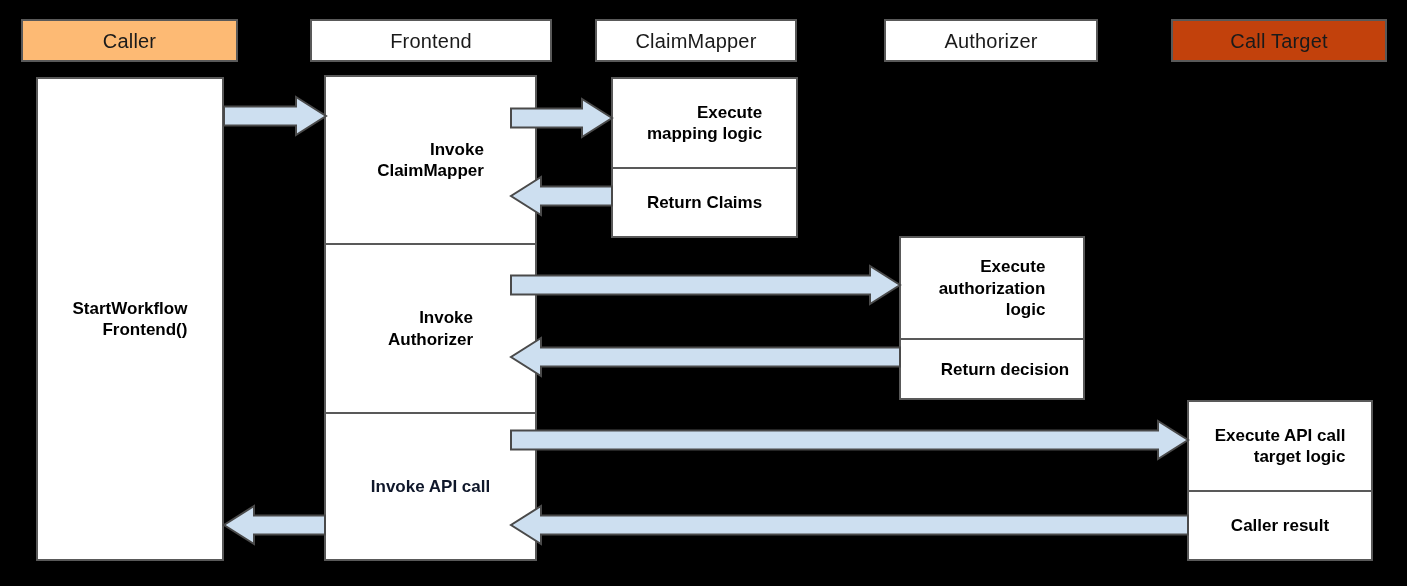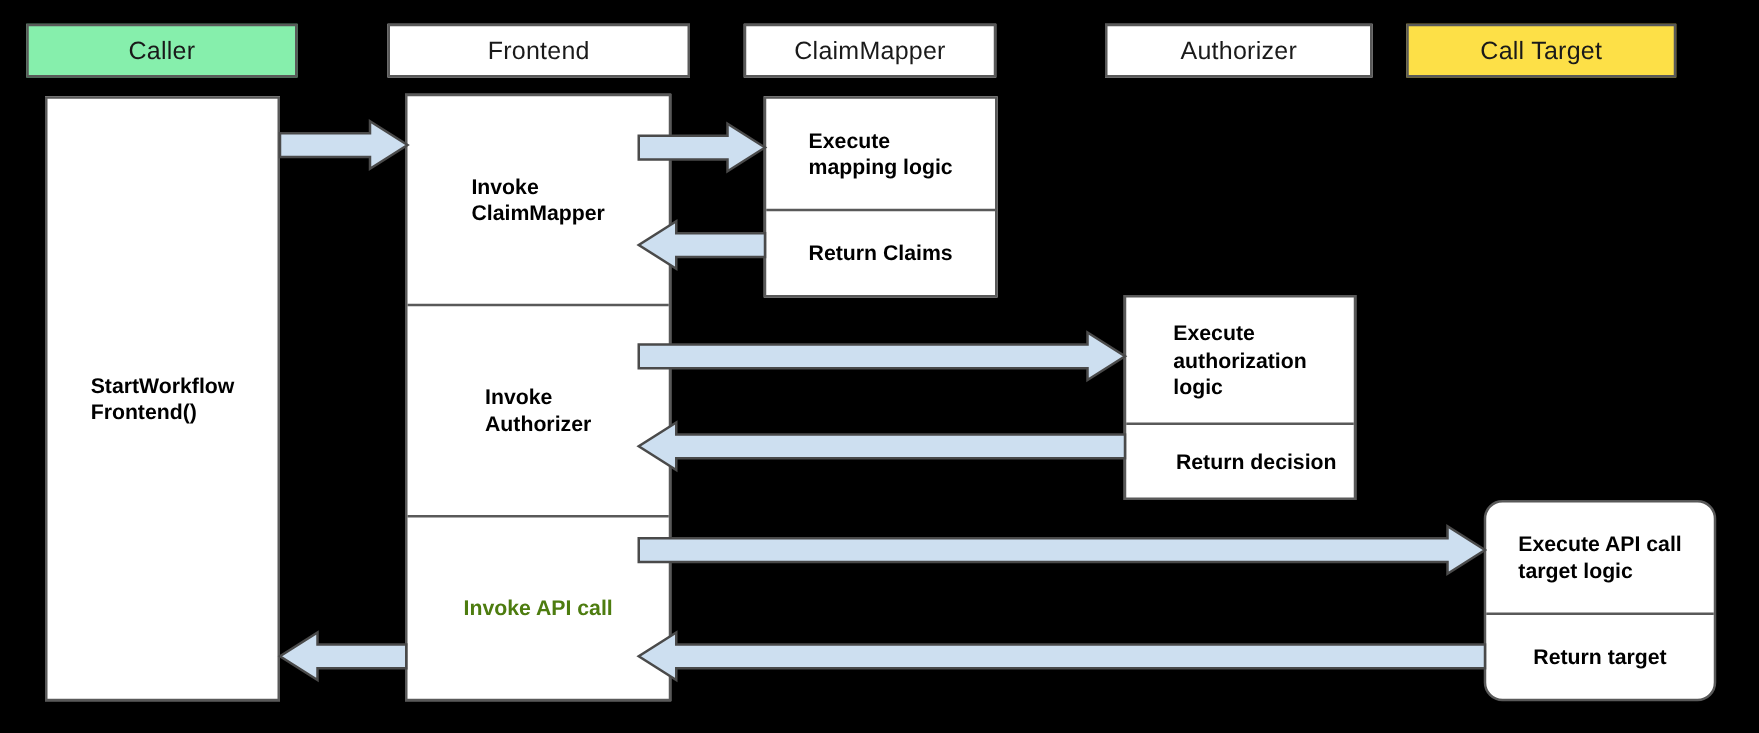--- a/index.html
+++ b/index.html
@@ -43,21 +43,21 @@
     border: 2px solid #595959;
     display: flex;
     flex-direction: column;
   }
   .act-seg {
     box-sizing: border-box;
     flex: 1 1 auto;
     display: flex;
     align-items: center;
     justify-content: center;
-    text-align: left;
+    text-align: right;
     color: #000000;
     font-size: 17px;
     font-weight: bold;
     line-height: 1.25;
     padding: 2px 6px;
     white-space: pre-line;
   }
   .act-seg + .act-seg {
     border-top: 2px solid #4c1d95;
   }
@@ -71,61 +71,61 @@
     width: 100%;
     height: 100%;
     overflow: visible;
   }
 </style>
 </head>
 <body>
 
 <div id="canvas">
 
-<div class="lifeline-header" style="left: 21px; top: 19px; width: 217px; height: 43px; background: #86efac; border-color: rgb(89, 89, 89);">
+<div class="lifeline-header" style="left: 21px; top: 19px; width: 217px; height: 43px; background: #fdba74; border-color: rgb(89, 89, 89);">
       <span>Caller</span>
     </div>
     <div class="lifeline-header" style="left: 310px; top: 19px; width: 242px; height: 43px; background: rgb(255, 255, 255); border-color: rgb(89, 89, 89);">
       <span>Frontend</span>
     </div>
     <div class="lifeline-header" style="left: 595px; top: 19px; width: 202px; height: 43px; background: rgb(255, 255, 255); border-color: rgb(89, 89, 89);">
       <span>ClaimMapper</span>
     </div>
     <div class="lifeline-header" style="left: 884px; top: 19px; width: 214px; height: 43px; background: rgb(255, 255, 255); border-color: rgb(89, 89, 89);">
       <span>Authorizer</span>
     </div>
-    <div class="lifeline-header" style="left: 1125px; top: 19px; width: 216px; height: 43px; background: #fde047; border-color: rgb(89, 89, 89);">
+    <div class="lifeline-header" style="left: 1171px; top: 19px; width: 216px; height: 43px; background: #c2410c; border-color: rgb(89, 89, 89);">
       <span>Call Target</span>
     </div>
     <div class="activation" style="left: 36px; top: 77px; width: 188px; height: 484px; background: rgb(255, 255, 255); border-color: rgb(89, 89, 89);">
       <div class="act-seg" style="border-top-color: rgb(89, 89, 89); color: rgb(0, 0, 0);">StartWorkflow
 Frontend()</div>
     </div>
     <div class="activation" style="left: 324px; top: 75px; width: 213px; height: 486px; background: rgb(255, 255, 255); border-color: rgb(89, 89, 89);">
       <div class="act-seg" style="border-top-color: rgb(89, 89, 89); color: rgb(0, 0, 0);">Invoke
 ClaimMapper</div>
       <div class="act-seg" style="border-top-color: rgb(89, 89, 89); color: rgb(0, 0, 0);">Invoke
 Authorizer</div>
-      <div class="act-seg" style="border-top-color: rgb(89, 89, 89); color: #4d7c0f;">Invoke API call</div>
+      <div class="act-seg" style="border-top-color: rgb(89, 89, 89); color: #0f172a;">Invoke API call</div>
     </div>
     <div class="activation" style="left: 611px; top: 77px; width: 187px; height: 161px; background: rgb(255, 255, 255); border-color: rgb(89, 89, 89);">
       <div class="act-seg" style="border-top-color: rgb(89, 89, 89); color: rgb(0, 0, 0);">Execute
 mapping logic</div>
       <div class="act-seg" style="border-top-color: rgb(89, 89, 89); color: rgb(0, 0, 0);">Return Claims</div>
     </div>
     <div class="activation" style="left: 899px; top: 236px; width: 186px; height: 164px; background: rgb(255, 255, 255); border-color: rgb(89, 89, 89);">
       <div class="act-seg" style="border-top-color: rgb(89, 89, 89); color: rgb(0, 0, 0);">Execute
 authorization
 logic</div>
       <div class="act-seg" style="border-top-color: rgb(89, 89, 89); color: rgb(0, 0, 0); padding-left: 32px;">Return decision</div>
     </div>
-    <div class="activation" style="left: 1187px; top: 400px; width: 186px; height: 161px; background: rgb(255, 255, 255); border-color: rgb(89, 89, 89); border-radius: 15px;">
+    <div class="activation" style="left: 1187px; top: 400px; width: 186px; height: 161px; background: rgb(255, 255, 255); border-color: rgb(89, 89, 89);">
       <div class="act-seg" style="border-top-color: rgb(89, 89, 89); color: rgb(0, 0, 0);">Execute API call
 target logic</div>
-      <div class="act-seg" style="border-top-color: rgb(89, 89, 89); color: rgb(0, 0, 0);">Return target</div>
+      <div class="act-seg" style="border-top-color: rgb(89, 89, 89); color: rgb(0, 0, 0);">Caller result</div>
     </div>
     <div class="arrow" style="left: 224px; top: 97px; width: 102px; height: 38px;">
       <svg viewBox="0 0 102 38" preserveAspectRatio="none">
         <path d="M0,9.5 L72,9.5 L72,0 L102,19 L72,38 L72,28.5 L0,28.5 Z" fill="#cddff0" stroke="#4a4a4a" stroke-width="2" stroke-linejoin="miter"></path>
       </svg>
     </div>
     <div class="arrow" style="left: 511px; top: 99px; width: 101px; height: 38px;">
       <svg viewBox="0 0 101 38" preserveAspectRatio="none">
         <path d="M0,9.5 L71,9.5 L71,0 L101,19 L71,38 L71,28.5 L0,28.5 Z" fill="#cddff0" stroke="#4a4a4a" stroke-width="2" stroke-linejoin="miter"></path>
       </svg>

